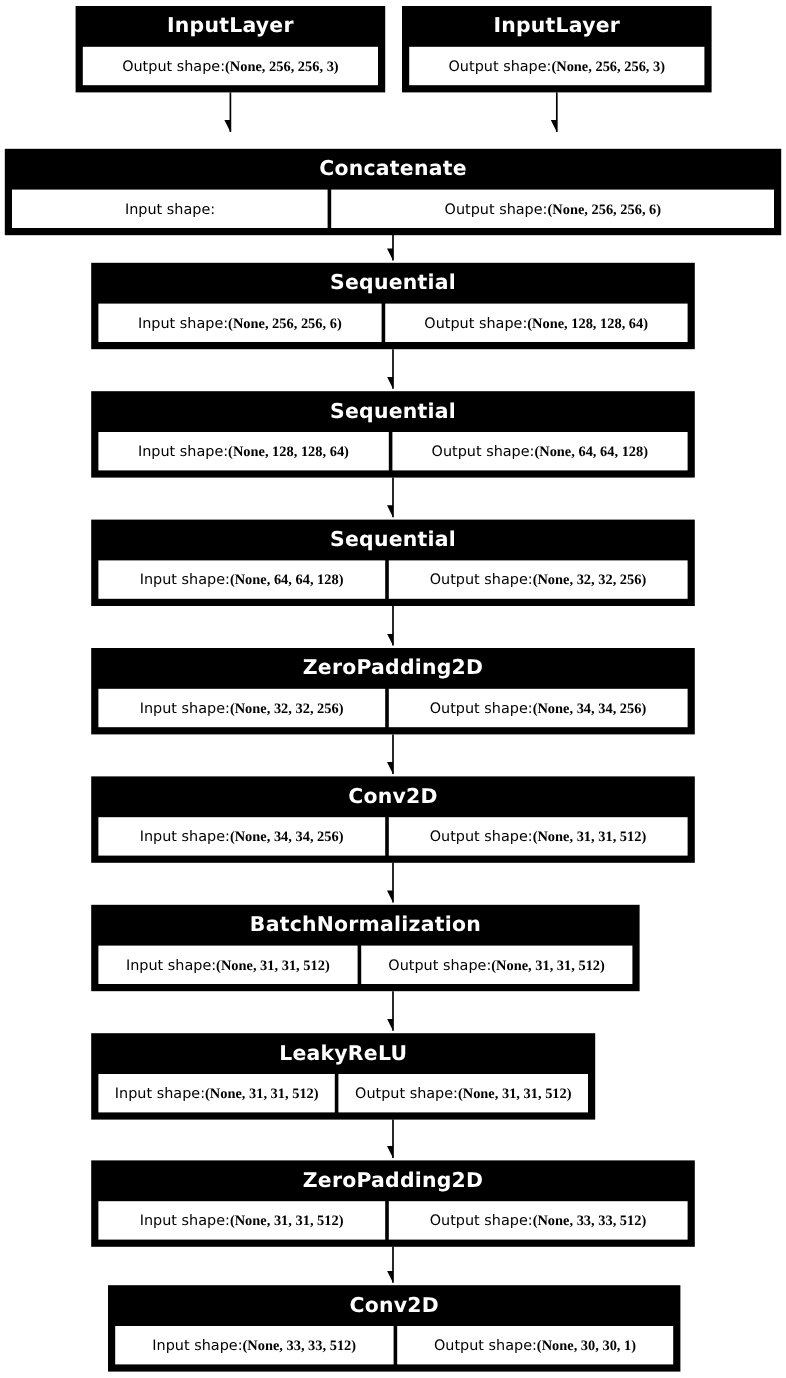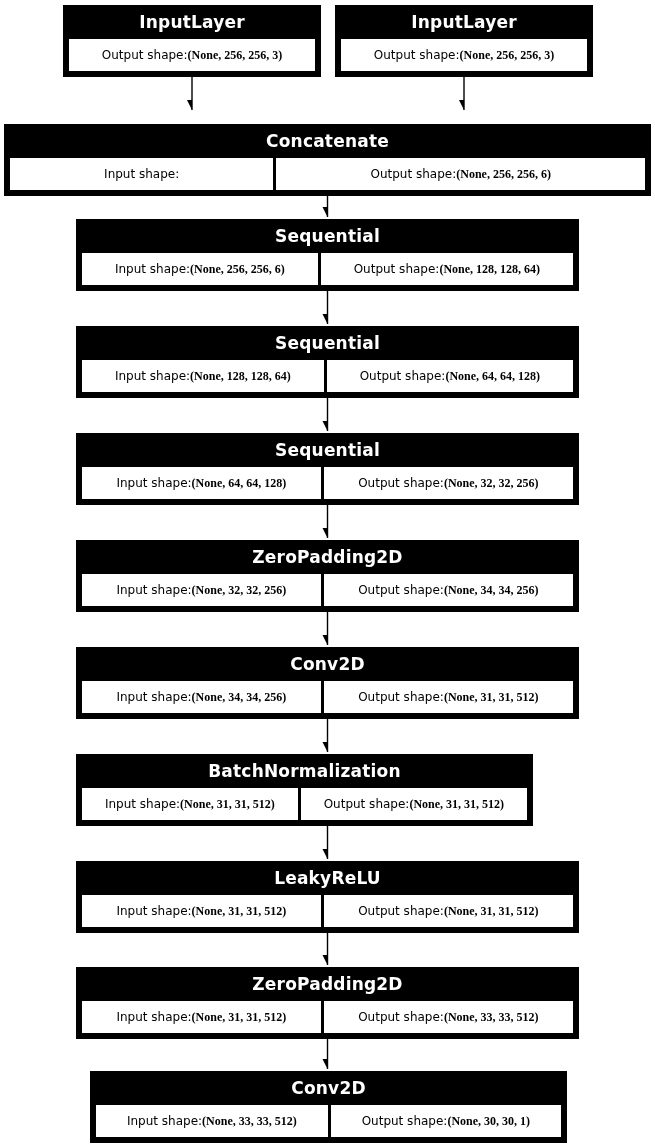--- a/index.html
+++ b/index.html
@@ -201,21 +201,21 @@
           <span>Input shape: </span>
           <span class="val">(None, 31, 31, 512)</span>
         </div>
       <div class="cell">
           <span>Output shape: </span>
           <span class="val">(None, 31, 31, 512)</span>
         </div>
     </div>
   </div>
 
-  <div class="node" style="left:76px; top:861px; width:503px;">
+  <div class="node" style="left:76px; top:861px; width:420px;">
     <div class="node-title">LeakyReLU</div>
     <div class="node-body">
       <div class="cell">
           <span>Input shape: </span>
           <span class="val">(None, 31, 31, 512)</span>
         </div>
       <div class="cell">
           <span>Output shape: </span>
           <span class="val">(None, 31, 31, 512)</span>
         </div>

